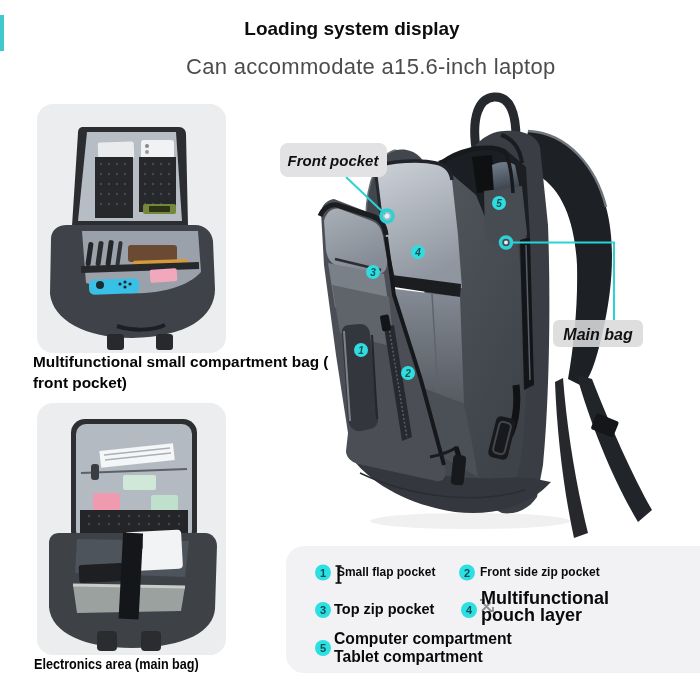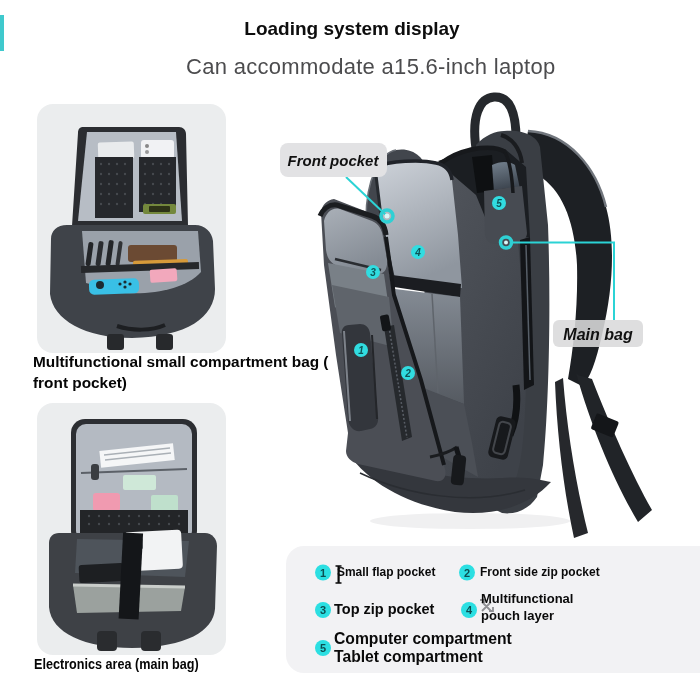--- a/index.html
+++ b/index.html
@@ -295,15 +295,15 @@
       </g>
       <g>
         <rect x="51.5" y="20" width="2.2" height="17" fill="#0a0a0a"></rect>
         <path d="M49.5,20 h6 M49.5,37 h6" stroke="#0a0a0a" stroke-width="1.5"></path>
         <path d="M196,56 l9,9 m0,-9 l-9,9 m-2,-11 l4,0 l0,4 m9,3 l0,4 l-4,0" stroke="#909094" stroke-width="1.8" fill="none"></path>
       </g>
     </svg>
     <div class="abs" style="left:51px;top:18px;font-weight:bold;font-size:13px;color:#0a0a0a;transform:scaleX(0.92);transform-origin:left top;">Small flap pocket</div>
     <div class="abs" style="left:194px;top:18px;font-weight:bold;font-size:13px;color:#0a0a0a;transform:scaleX(0.92);transform-origin:left top;">Front side zip pocket</div>
     <div class="abs" style="left:48px;top:55px;font-weight:bold;font-size:14.5px;color:#0a0a0a;transform:scaleX(1.0);transform-origin:left top;">Top zip pocket</div>
-    <div class="abs" style="left:195px;top:44px;font-weight:bold;font-size:13px;line-height:17px;color:#0a0a0a;transform:scaleX(1.0);transform-origin:left top;">Multifunctional<br>pouch layer</div>
+    <div class="abs" style="left:195px;top:44px;font-weight:bold;font-size:18px;line-height:17px;color:#0a0a0a;transform:scaleX(1.0);transform-origin:left top;">Multifunctional<br>pouch layer</div>
     <div class="abs" style="left:48px;top:84px;font-weight:bold;font-size:16px;line-height:18px;color:#0a0a0a;transform:scaleX(0.98);transform-origin:left top;">Computer compartment<br>Tablet compartment</div>
   </div>
 
 </body></html>

